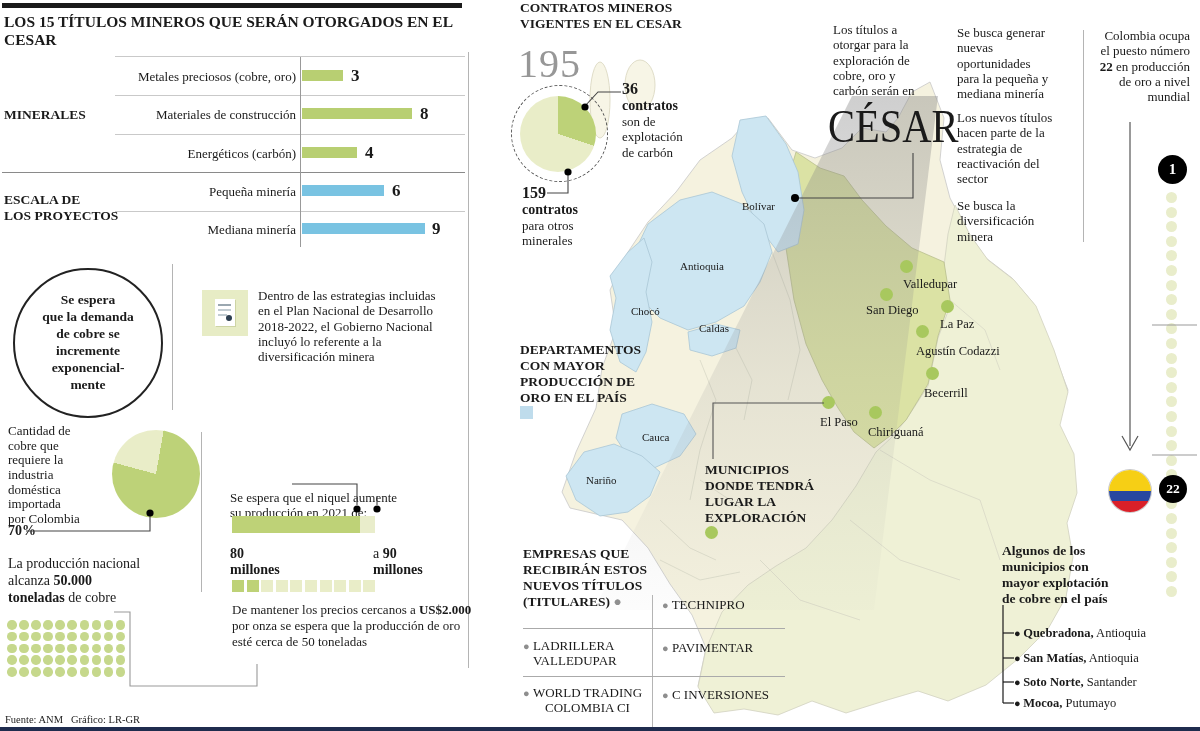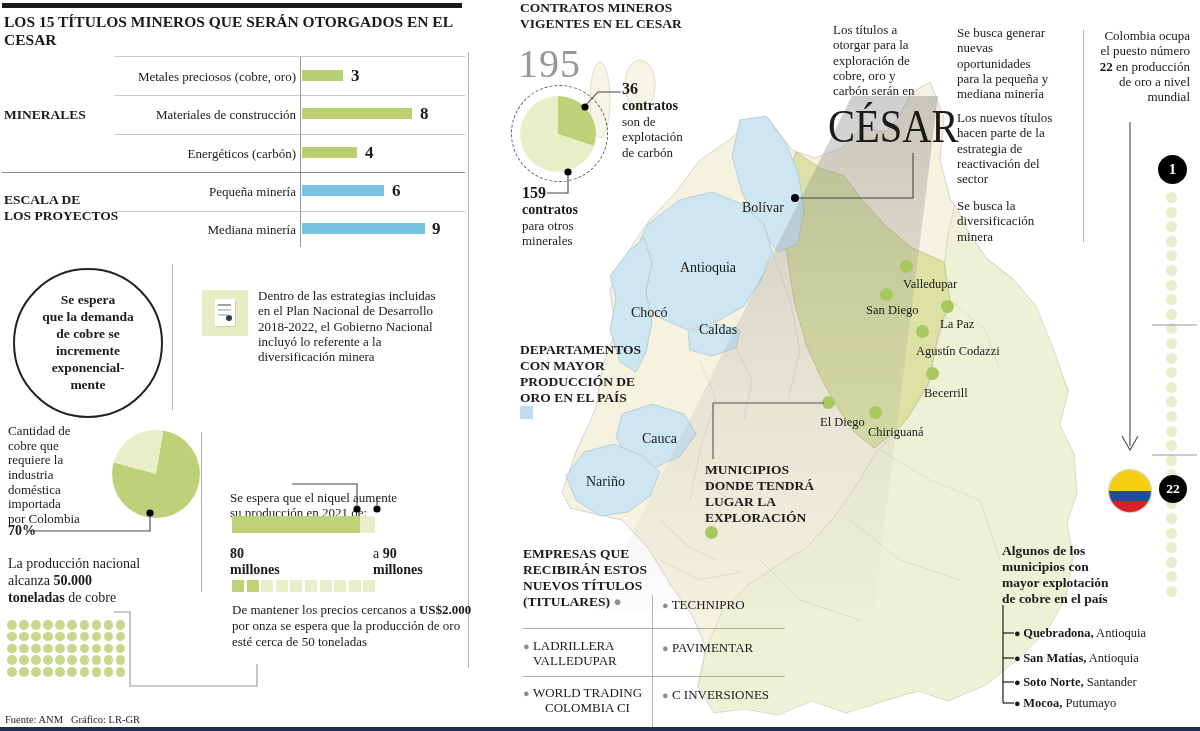--- a/index.html
+++ b/index.html
@@ -21,21 +21,21 @@
   .cdot{width:9.5px;height:9.5px;border-radius:50%;background:#c6d88c;}
   #copper-dots-grid{position:absolute;left:7px;top:620px;width:122px;display:flex;flex-wrap:wrap;gap:2.3px 2.6px;}
   .gsq{width:12px;height:12px;background:#e9edc8;}
   .gsq.filled{background:#bed277;}
   #gold-squares{position:absolute;left:232px;top:580px;display:flex;gap:2.6px;}
   .rdot{width:11px;height:11px;border-radius:50%;background:#e9edcb;margin-bottom:3.6px;}
   #ranking-dots{position:absolute;left:1166px;top:192px;}
   .circle-badge{position:absolute;background:#000;color:#fff;border-radius:50%;
     display:flex;align-items:center;justify-content:center;font-weight:700;}
   .muni-label{position:absolute;font-size:12.5px;color:#1a1a1a;}
-  .dept-label{position:absolute;font-size:14px;color:#1a1a1a;}
+  .dept-label{position:absolute;font-size:11px;color:#1a1a1a;}
   .mdot{position:absolute;width:13px;height:13px;border-radius:50%;background:#a8c85e;}
   svg{display:block;}
   .pie{position:absolute;border-radius:50%;}
 </style>
 </head>
 <body>
 
 <div id="stage">
 
   <svg class="abs" style="left:0;top:0;z-index:1;pointer-events:none;" width="1200" height="731" viewBox="0 0 1200 731">
@@ -337,21 +337,21 @@
   <div class="mdot" style="left:926px;top:367px;z-index:3;"></div>
   <div class="mdot" style="left:822px;top:396px;z-index:3;"></div>
   <div class="mdot" style="left:869px;top:406px;z-index:3;"></div>
   <div class="mdot" style="left:705px;top:526px;z-index:3;"></div>
 
   <div class="muni-label" style="left:903px;top:277px;z-index:3;">Valledupar</div>
   <div class="muni-label" style="left:866px;top:303px;z-index:3;">San Diego</div>
   <div class="muni-label" style="left:940px;top:317px;z-index:3;">La Paz</div>
   <div class="muni-label" style="left:916px;top:344px;z-index:3;">Agustín Codazzi</div>
   <div class="muni-label" style="left:924px;top:386px;z-index:3;">Becerrill</div>
-  <div class="muni-label" style="left:820px;top:415px;z-index:3;">El Diego</div>
+  <div class="muni-label" style="left:820px;top:415px;z-index:3;">El Paso</div>
   <div class="muni-label" style="left:868px;top:425px;z-index:3;">Chiriguaná</div>
 
   <div class="abs sec-title pre" style="left:705px;top:462px;z-index:3;">MUNICIPIOS
 DONDE TENDRÁ
 LUGAR LA
 EXPLORACIÓN</div>
 
   <div class="abs t13 pre" style="left:833px;top:22px;z-index:3;">Los títulos a
 otorgar para la
 exploración de

